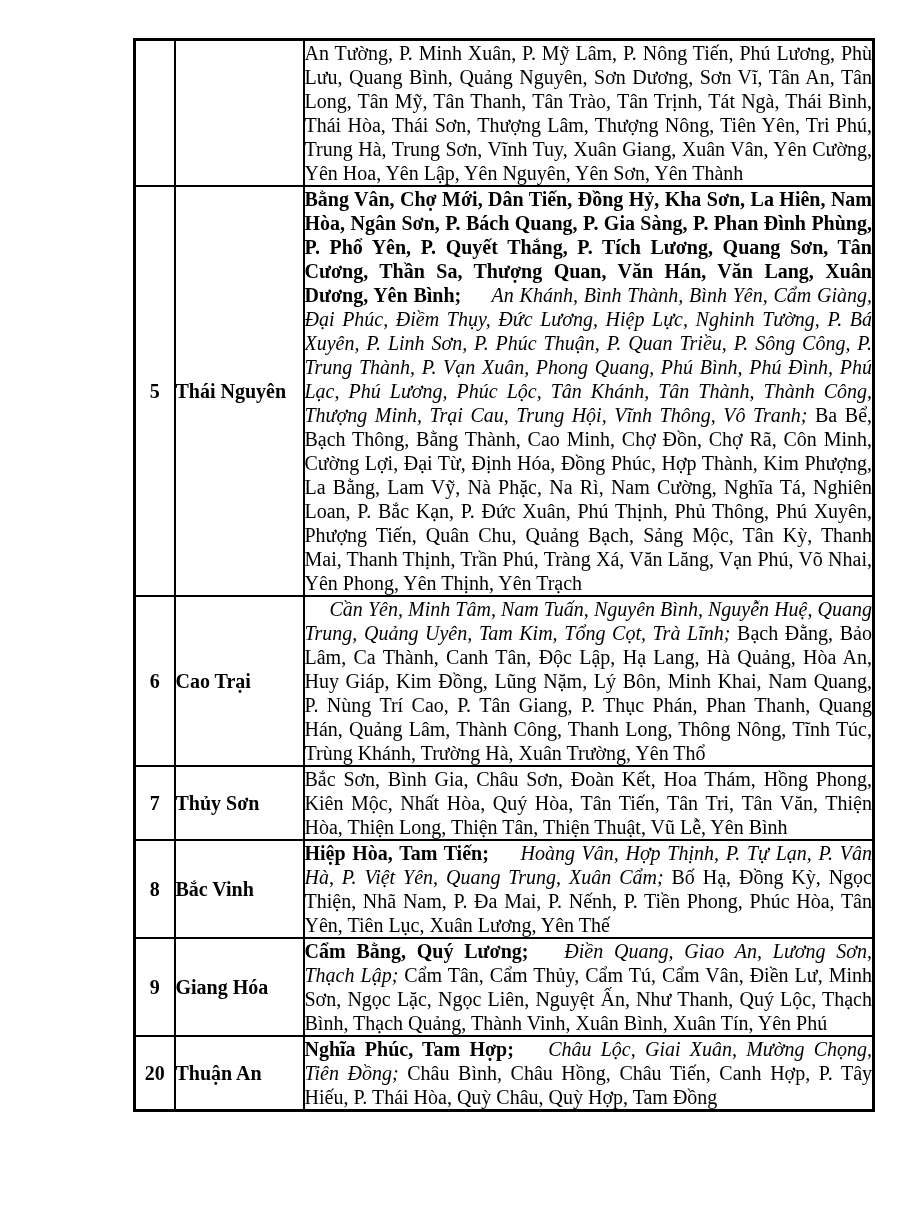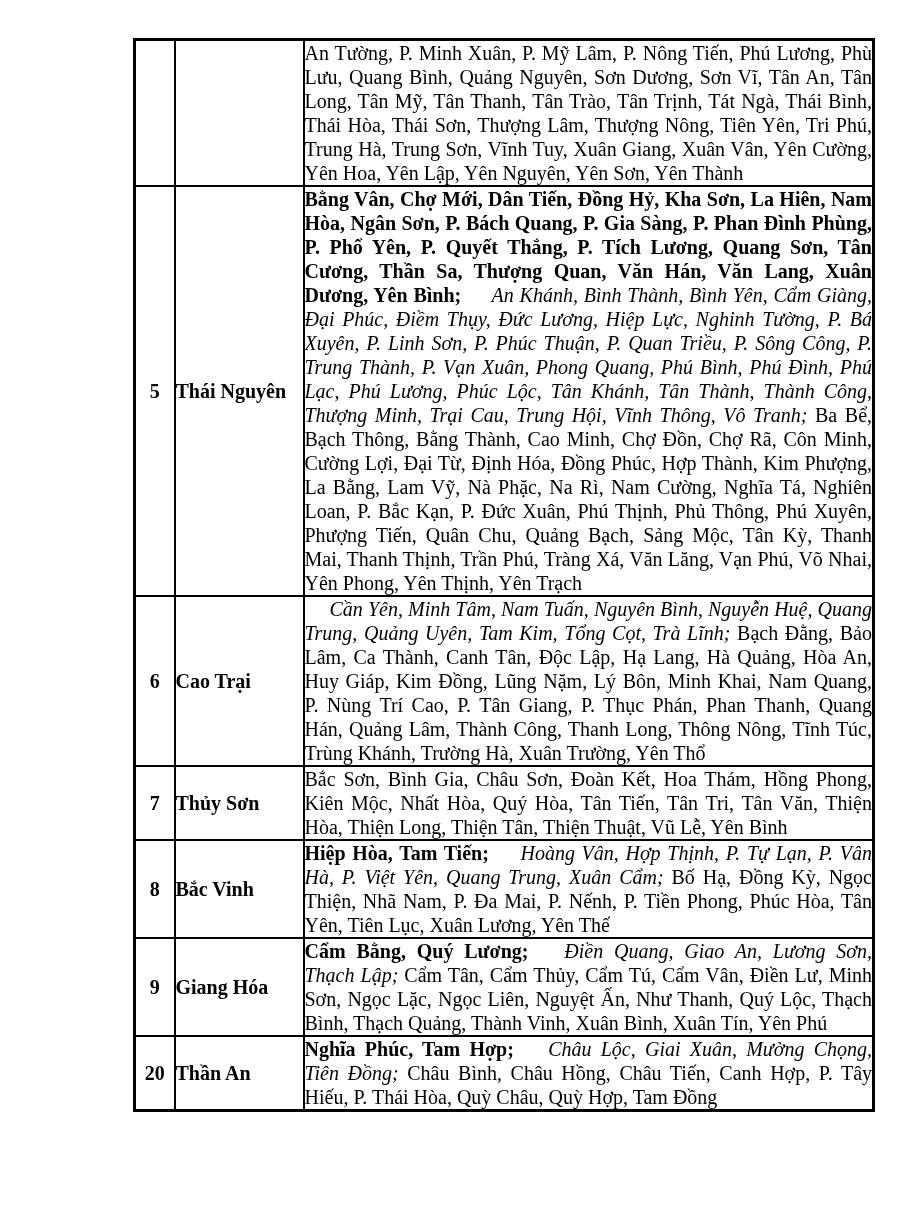--- a/index.html
+++ b/index.html
@@ -89,18 +89,18 @@
           <td class="prov">Bắc Vinh</td>
           <td class="communes"><span class="seg-bold">Hiệp Hòa, Tam Tiến;</span><span class="seg-italic"> Hoàng Vân, Hợp Thịnh, P. Tự Lạn, P. Vân Hà, P. Việt Yên, Quang Trung, Xuân Cẩm;</span><span class="seg-regular"> Bố Hạ, Đồng Kỳ, Ngọc Thiện, Nhã Nam, P. Đa Mai, P. Nếnh, P. Tiền Phong, Phúc Hòa, Tân Yên, Tiên Lục, Xuân Lương, Yên Thế</span></td>
         </tr>
         <tr>
           <td class="num">9</td>
           <td class="prov">Giang Hóa</td>
           <td class="communes"><span class="seg-bold">Cẩm Bằng, Quý Lương;</span><span class="seg-italic"> Điền Quang, Giao An, Lương Sơn, Thạch Lập;</span><span class="seg-regular"> Cẩm Tân, Cẩm Thủy, Cẩm Tú, Cẩm Vân, Điền Lư, Minh Sơn, Ngọc Lặc, Ngọc Liên, Nguyệt Ấn, Như Thanh, Quý Lộc, Thạch Bình, Thạch Quảng, Thành Vinh, Xuân Bình, Xuân Tín, Yên Phú</span></td>
         </tr>
         <tr>
           <td class="num">20</td>
-          <td class="prov">Thần An</td>
+          <td class="prov">Thuận An</td>
           <td class="communes"><span class="seg-bold">Nghĩa Phúc, Tam Hợp;</span><span class="seg-italic"> Châu Lộc, Giai Xuân, Mường Chọng, Tiên Đồng;</span><span class="seg-regular"> Châu Bình, Châu Hồng, Châu Tiến, Canh Hợp, P. Tây Hiếu, P. Thái Hòa, Quỳ Châu, Quỳ Hợp, Tam Đồng</span></td>
         </tr>
       </tbody>
   </table>
 </div>
 
 </body></html>

